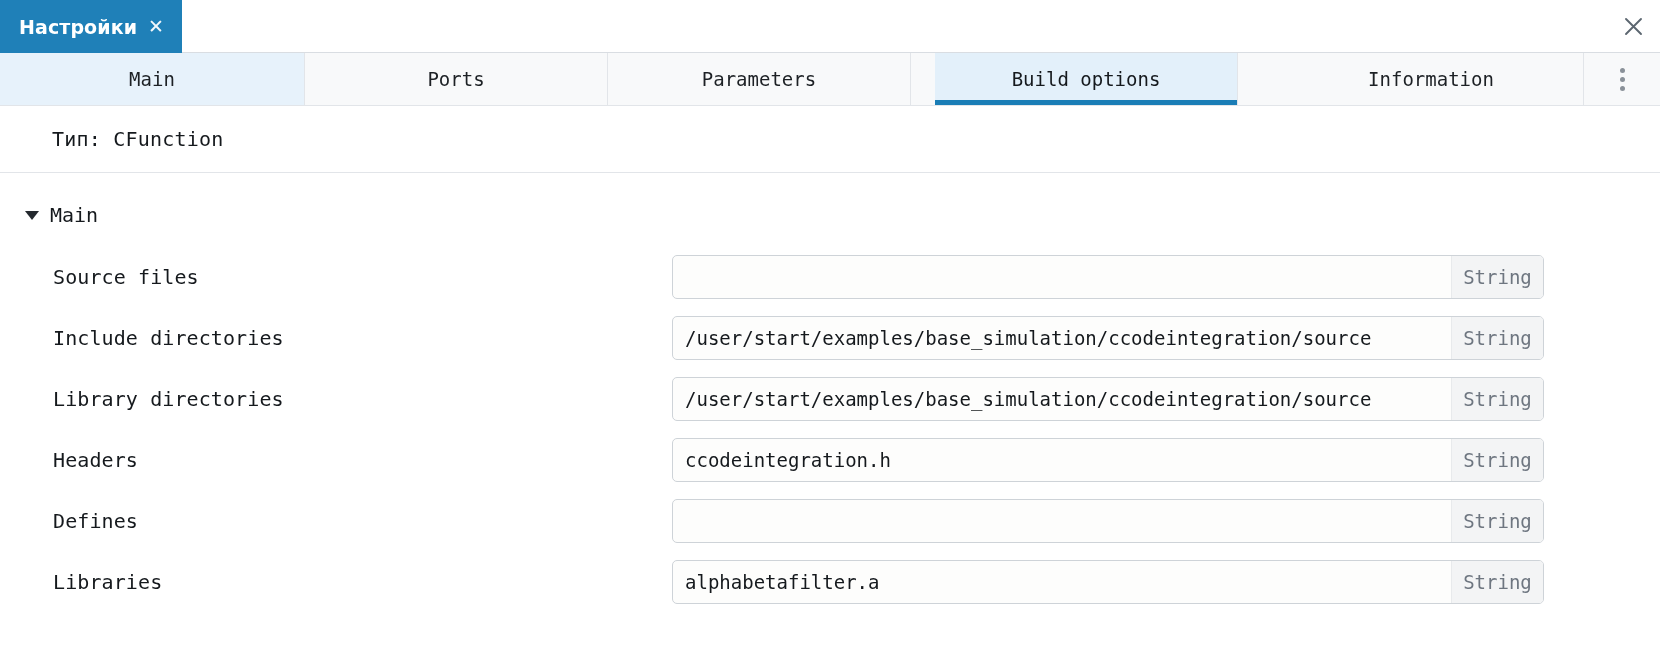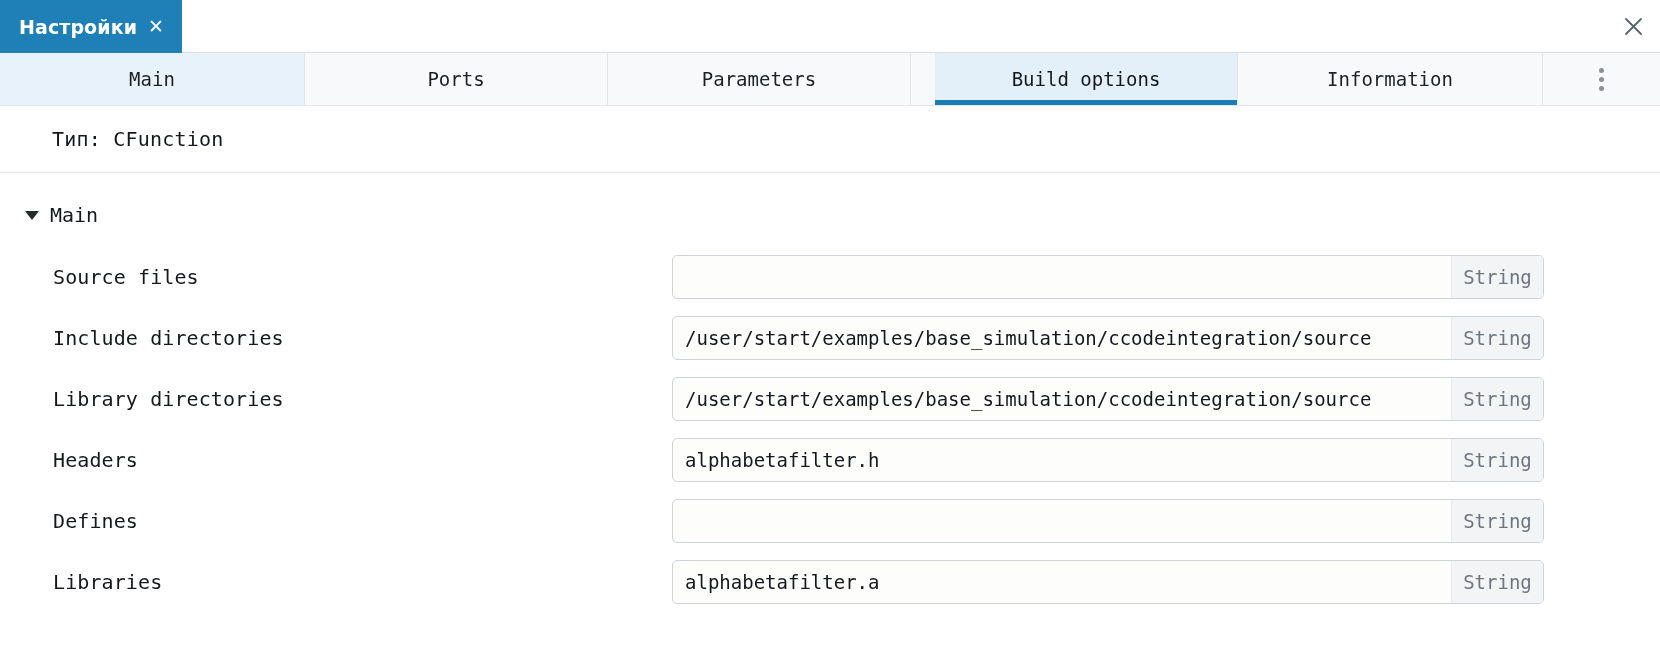--- a/index.html
+++ b/index.html
@@ -103,21 +103,21 @@
     position: absolute;
     left: 0; right: 0; bottom: 0;
     height: 5px;
     background: #1a7db6;
   }
 
   .tab-w1 { width: 305px; }
   .tab-w2 { width: 303px; }
   .tab-w3 { width: 303px; }
   .tab-w4 { width: 303px; margin-left: 24px; }
-  .tab-w5 { width: 305px; border-right: 1px solid #e2e5e9; }
+  .tab-w5 { width: 305px; border-right: 1px solid #e2e5e9; margin-left: 41px; }
 
   .tab-overflow {
     flex: 1 1 auto;
     display: flex;
     align-items: center;
     justify-content: center;
     background: #f8f9fa;
     cursor: pointer;
   }
   .kebab {
@@ -312,21 +312,21 @@
         <div class="row-label">Library directories</div>
         <div class="field">
           <div class="field-value">/user/start/examples/base_simulation/ccodeintegration/source</div>
           <div class="field-type">String</div>
         </div>
       </div>
 
       <div class="form-row">
         <div class="row-label">Headers</div>
         <div class="field">
-          <div class="field-value">alphabetafilter.h</div>
+          <div class="field-value">ccodeintegration.h</div>
           <div class="field-type">String</div>
         </div>
       </div>
 
       <div class="form-row">
         <div class="row-label">Defines</div>
         <div class="field">
           <div class="field-value"></div>
           <div class="field-type">String</div>
         </div>

